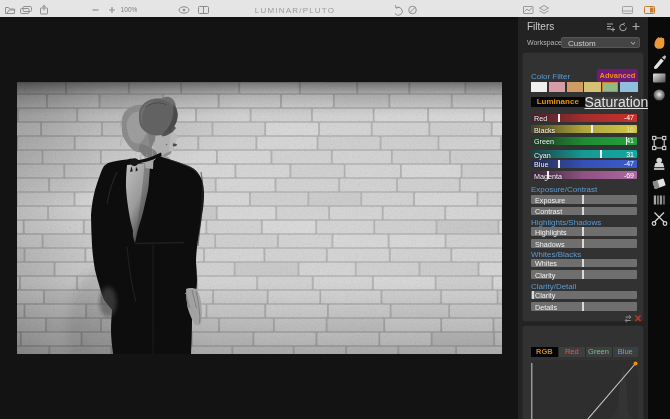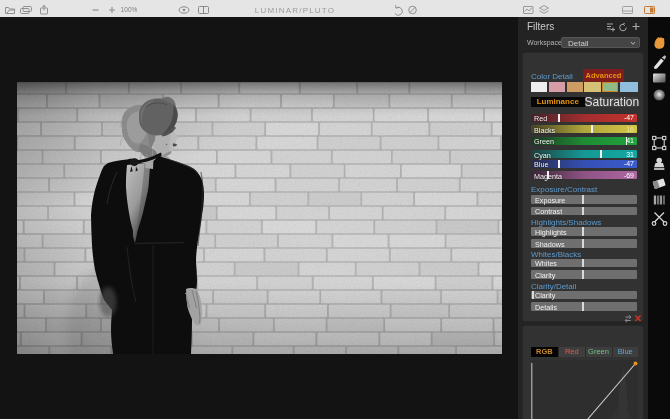--- a/index.html
+++ b/index.html
@@ -380,44 +380,44 @@
     <g stroke="#a8a8a8" stroke-width="1" fill="none">
       <path d="M1 3 h6 M1 5.5 h4 M1 8 h4"></path>
           <path d="M7 6.5 v4 M5 8.5 h4"></path>
       <path d="M17 3.2 a3.3 3.3 0 1 0 3.3 3.3 M17 3.2 l1.8 -1 M17 3.2 l1.8 1.4"></path>
       <path d="M30 2 v7 M26.5 5.5 h7" stroke-width="1.2"></path>
     </g>
   </svg>
 
   <div class="abs" style="left:9px; top:22px; font-size:7px; color:#b5b5b5;">Workspace:</div>
   <div class="abs" style="left:43px; top:19.5px; width:79px; height:11px; background:#454545; border-radius:2px; border:0.5px solid #565656;">
-    <div class="abs" style="left:6px; top:1.5px; font-size:8px; color:#cfcfcf;">Detail</div>
+    <div class="abs" style="left:6px; top:1.5px; font-size:8px; color:#cfcfcf;">Custom</div>
     <svg class="abs" style="right:3px; top:3px;" width="6" height="5" viewBox="0 0 6 5">
           <path d="M1 1 l2 2.4 2 -2.4" stroke="#b0b0b0" fill="none"></path>
         </svg>
   </div>
 
   <div class="panel" style="top:35px; height:270px; border:0.5px solid #272727;">
-    <div class="seclabel" style="left:8px; top:18.5px;">Color Detail</div>
-    <div class="abs" style="left:60px; top:16px; width:41px; height:14px; background:#7f1d1d; border-radius:2px;">
+    <div class="seclabel" style="left:8px; top:18.5px;">Color Filter</div>
+    <div class="abs" style="left:74px; top:16px; width:41px; height:14px; background:#701a75; border-radius:2px;">
       <div class="abs" style="width:100%; text-align:center; top:1.5px; font-size:7.5px; color:#e8930e; font-weight:bold;">Advanced</div>
     </div>
 
     <div class="abs" style="left:8px; top:29px; width:107px; height:9.5px;">
       <div class="abs" style="left:0; width:16.2px; height:9.5px; background:#efefef;"></div>
       <div class="abs" style="left:17.8px; width:16.2px; height:9.5px; background:#d69da6;"></div>
       <div class="abs" style="left:35.6px; width:16.2px; height:9.5px; background:#cf9c64;"></div>
       <div class="abs" style="left:53.4px; width:16.2px; height:9.5px; background:#d5c175;"></div>
       <div class="abs" style="left:71.2px; width:16.2px; height:9.5px; background:#90ba88; border:1px solid #c8882a;"></div>
       <div class="abs" style="left:89px; width:17.5px; height:9.5px; background:#90bedd;"></div>
     </div>
 
     <div class="abs" style="left:8px; top:43.5px; width:107px; height:10.5px; background:#3e3e3e; border-radius:1px;">
       <div class="abs" style="left:0; width:53.5px; height:10.5px; background:#070707; text-align:center; font-size:8px; line-height:10.5px; color:#e8930e; font-weight:bold;">Luminance</div>
-      <div class="abs" style="left:53.5px; width:53.5px; height:10.5px; text-align:center; font-size:12px; line-height:10.5px; color:#e2e2e2;">Saturation</div>
+      <div class="abs" style="left:53.5px; width:53.5px; height:10.5px; text-align:center; font-size:14px; line-height:10.5px; color:#e2e2e2;text-decoration:underline;">Saturation</div>
     </div>
 
     <div class="cslider" style="top:60.5px; background:linear-gradient(to right,#46232b,#a22e2e,#c4322c);">
           <span class="lb">Red</span>
           <div class="th" style="left:27px;"></div>
           <span class="val">-47</span>
         </div>
     <div class="cslider" style="top:72px; background:linear-gradient(to right,#474324,#b0a63c,#d3c647);">
           <span class="lb">Blacks</span>
           <div class="th" style="left:60px;"></div>

